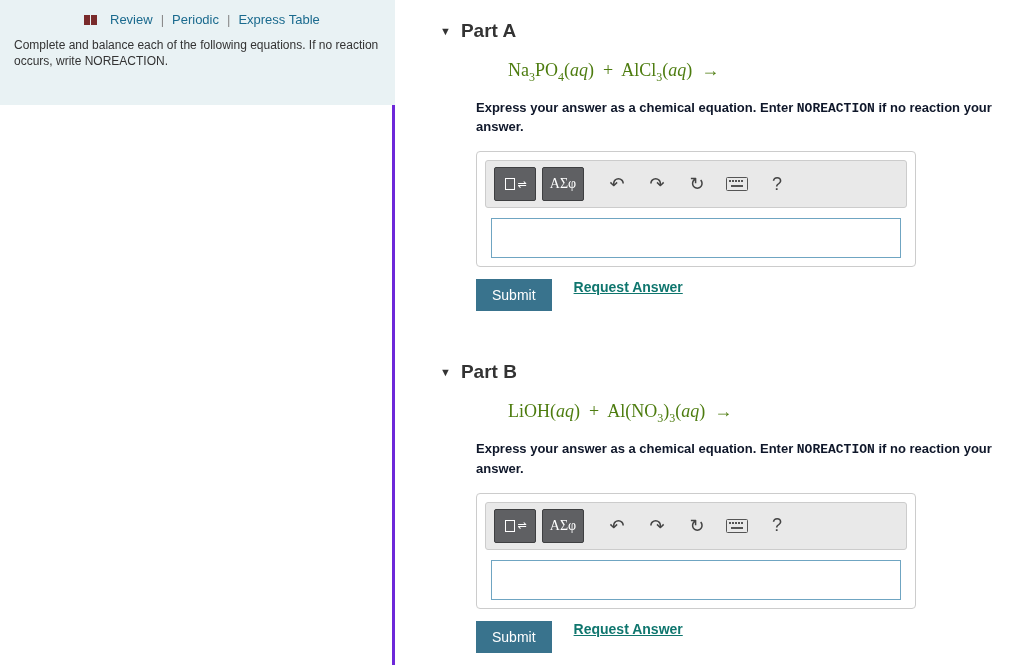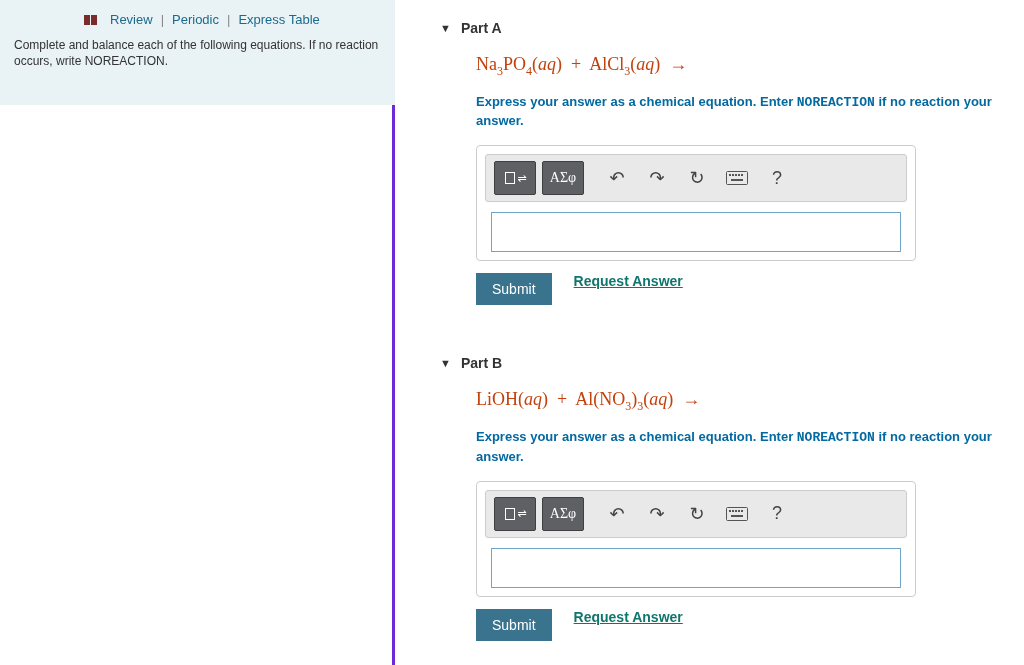--- a/index.html
+++ b/index.html
@@ -12,27 +12,27 @@
   .sidebar-links a { color: #1a6a8e; text-decoration: none; }
   .sidebar-links .sep { color: #888; }
   .book-icon { display:inline-flex; align-items:center; margin-right:4px;}
   .instructions { font-size: 12px; color: #333; line-height: 1.35; }
   .left-wrap{ width:395px; flex:0 0 395px; border-right:3px solid #6d28d9; height:100%;}
 
   
   .content { flex: 1; padding: 0 0 0 45px; overflow:hidden;}
   .part { margin-bottom: 30px; padding-top: 20px; }
   .part-header { display:flex; align-items:center; gap:10px; margin-bottom:18px;}
-  .part-title { font-weight: bold; font-size: 14px; color: #333; }
+  .part-title { font-weight: bold; font-size: 19px; color: #333; }
   .collapse-icon { font-size: 11px; color:#333; }
   .part-body { padding-left: 36px; }
-  .equation { font-family: "Times New Roman", Times, serif; font-size: 18px; color:#c2410c; margin-bottom: 14px; }
+  .equation { font-family: "Times New Roman", Times, serif; font-size: 18px; color:#4d7c0f; margin-bottom: 14px; margin-left: 32px; }
   .equation .sub { font-size: 12px; vertical-align: sub; }
   .equation .phase { font-style: italic;}
-  .instruction-line { font-size: 13px; font-weight: bold; color:#0369a1; line-height:1.45; margin-bottom: 14px; padding-right:6px;}
+  .instruction-line { font-size: 13px; font-weight: bold; color:#0f172a; line-height:1.45; margin-bottom: 14px; padding-right:6px;}
   .mono { font-family: "Courier New", monospace; font-size: 13px; }
 
   
   .answer-box { border: 1px solid #ccc; border-radius: 4px; width: 440px; padding: 8px; margin-bottom: 12px; }
   .toolbar { background: #e9e9e9; border: 1px solid #ccc; border-radius: 3px; padding: 6px 8px; display:flex; align-items:center; gap: 6px; margin-bottom: 10px;}
   .tool-btn { width: 42px; height: 34px; border-radius: 2px; display:inline-flex; align-items:center; justify-content:center; font-size:14px; cursor:pointer; }
   .dark { background: #5f6063; color:#fff; border:1px solid #3e3f41; font-family: "Times New Roman", serif; }
   .dark.box-tool{ position:relative;}
   .dark.box-tool .boxglyph{ width:10px; height:12px; border:1px solid #fff; display:inline-block; margin-right:2px; position:relative;}
   .dark.box-tool .arrows{ font-size:11px; letter-spacing:-2px;}

